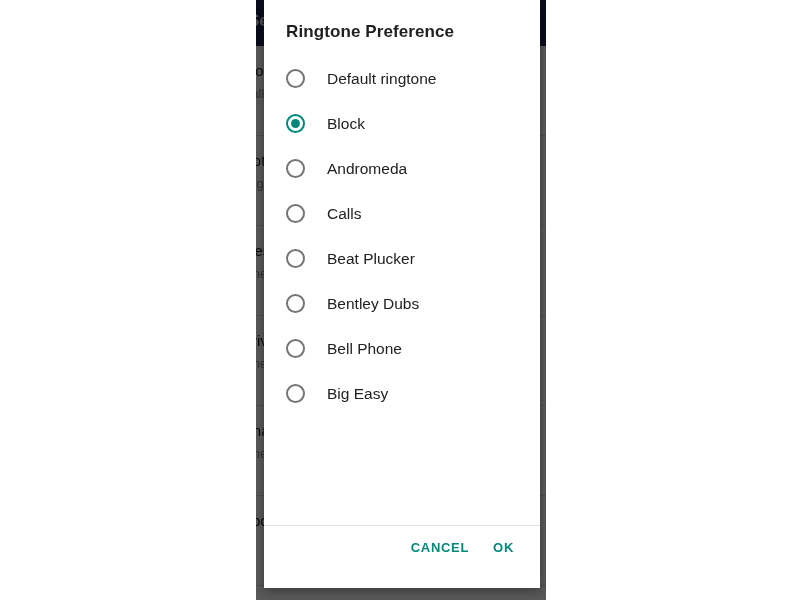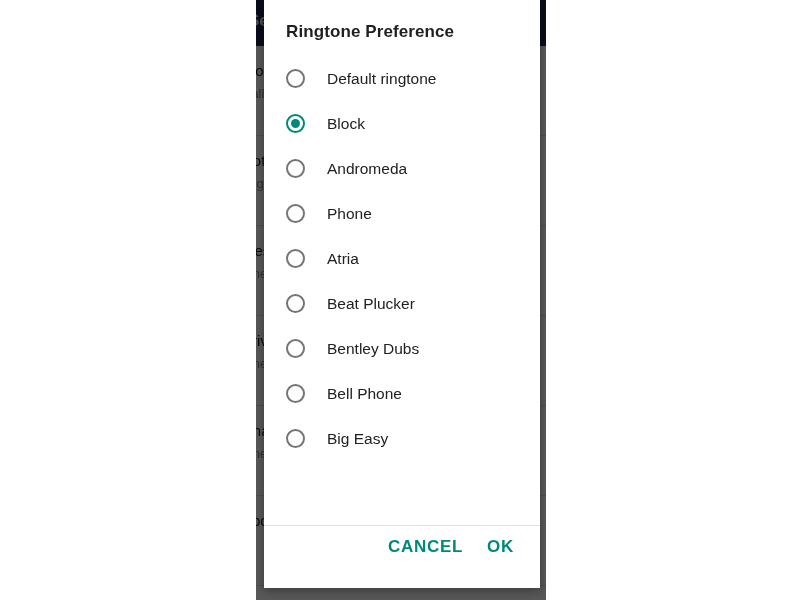--- a/index.html
+++ b/index.html
@@ -173,21 +173,21 @@
     height: 42px;
     display: flex;
     align-items: center;
     justify-content: flex-end;
     padding-right: 14px;
   }
   .action-btn {
     background: none;
     border: none;
     font-family: "Liberation Sans", sans-serif;
-    font-size: 17px;
+    font-size: 13px;
     font-weight: bold;
     letter-spacing: 0.7px;
     color: #00897b;
     padding: 6px 12px;
     cursor: pointer;
   }
 
   #dialog-bottom-pad {
     flex: 0 0 auto;
     height: 20px;
@@ -246,25 +246,21 @@
           <div class="option-row">
             <span class="radio checked"></span>
             <span class="option-label">Block</span>
           </div>
           <div class="option-row">
             <span class="radio"></span>
             <span class="option-label">Andromeda</span>
           </div>
           <div class="option-row">
             <span class="radio"></span>
-            <span class="option-label">Phone</span>
-          </div>
-          <div class="option-row">
-            <span class="radio"></span>
-            <span class="option-label">Atria</span>
+            <span class="option-label">Calls</span>
           </div>
           <div class="option-row">
             <span class="radio"></span>
             <span class="option-label">Beat Plucker</span>
           </div>
           <div class="option-row">
             <span class="radio"></span>
             <span class="option-label">Bentley Dubs</span>
           </div>
           <div class="option-row">

